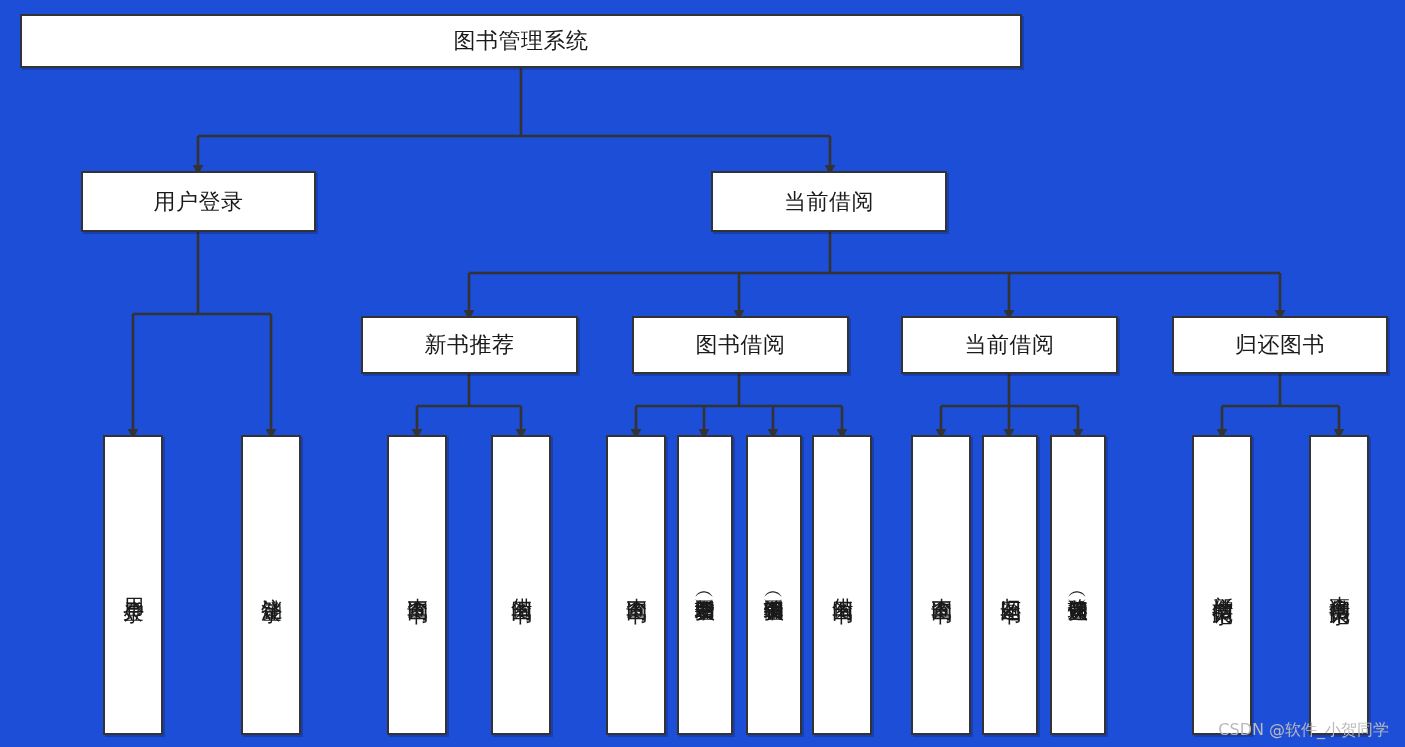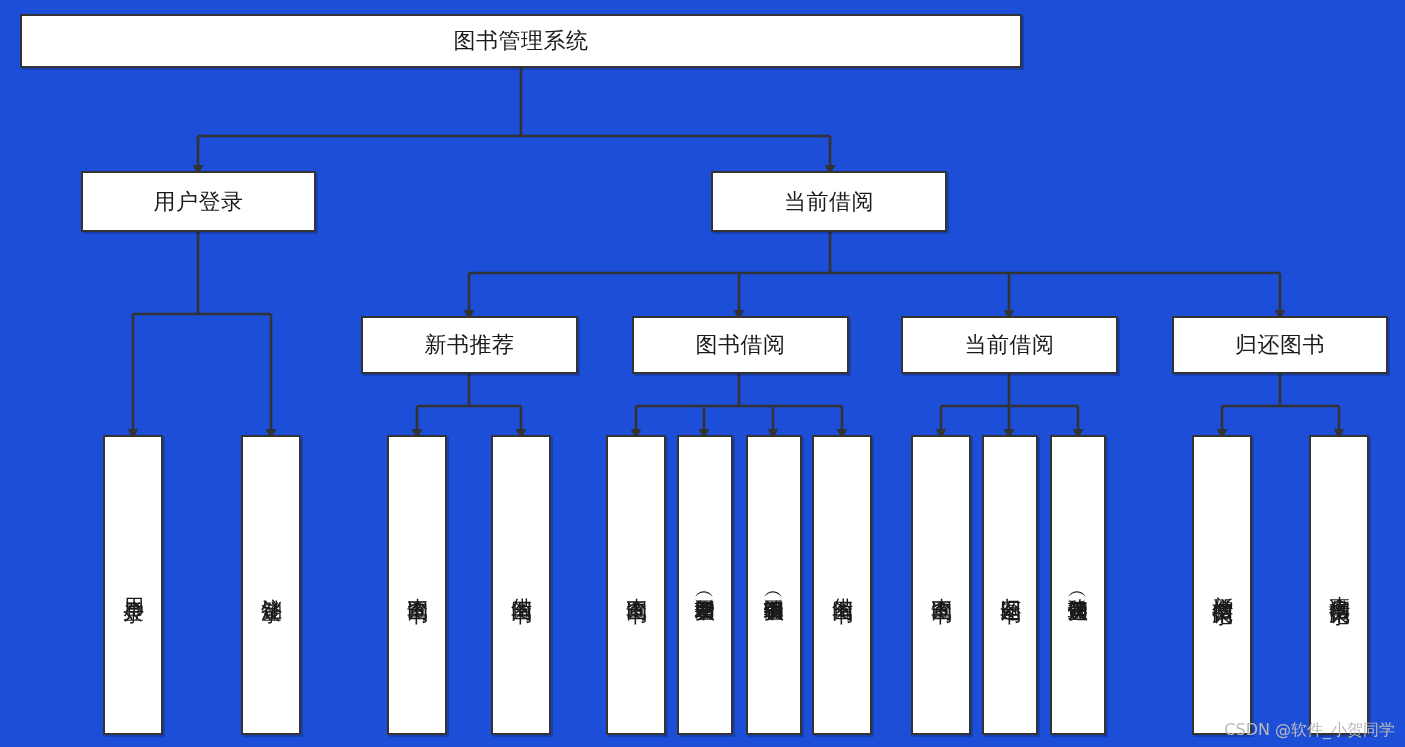--- a/index.html
+++ b/index.html
@@ -62,21 +62,21 @@
     max-height: 268px;
     white-space: nowrap;
   }
   .node.vert.tight .label {
     font-size: 20px;
     letter-spacing: 0.5px;
     max-height: 282px;
   }
   #watermark {
     position: absolute;
-    right: 10px;
+    right: 16px;
     bottom: 6px;
     font-size: 16px;
     color: #b9b9b9;
     white-space: nowrap;
     z-index: 3;
     font-family: "DejaVu Sans", "Liberation Sans", sans-serif;
   }
 </style>
 </head>
 <body>

